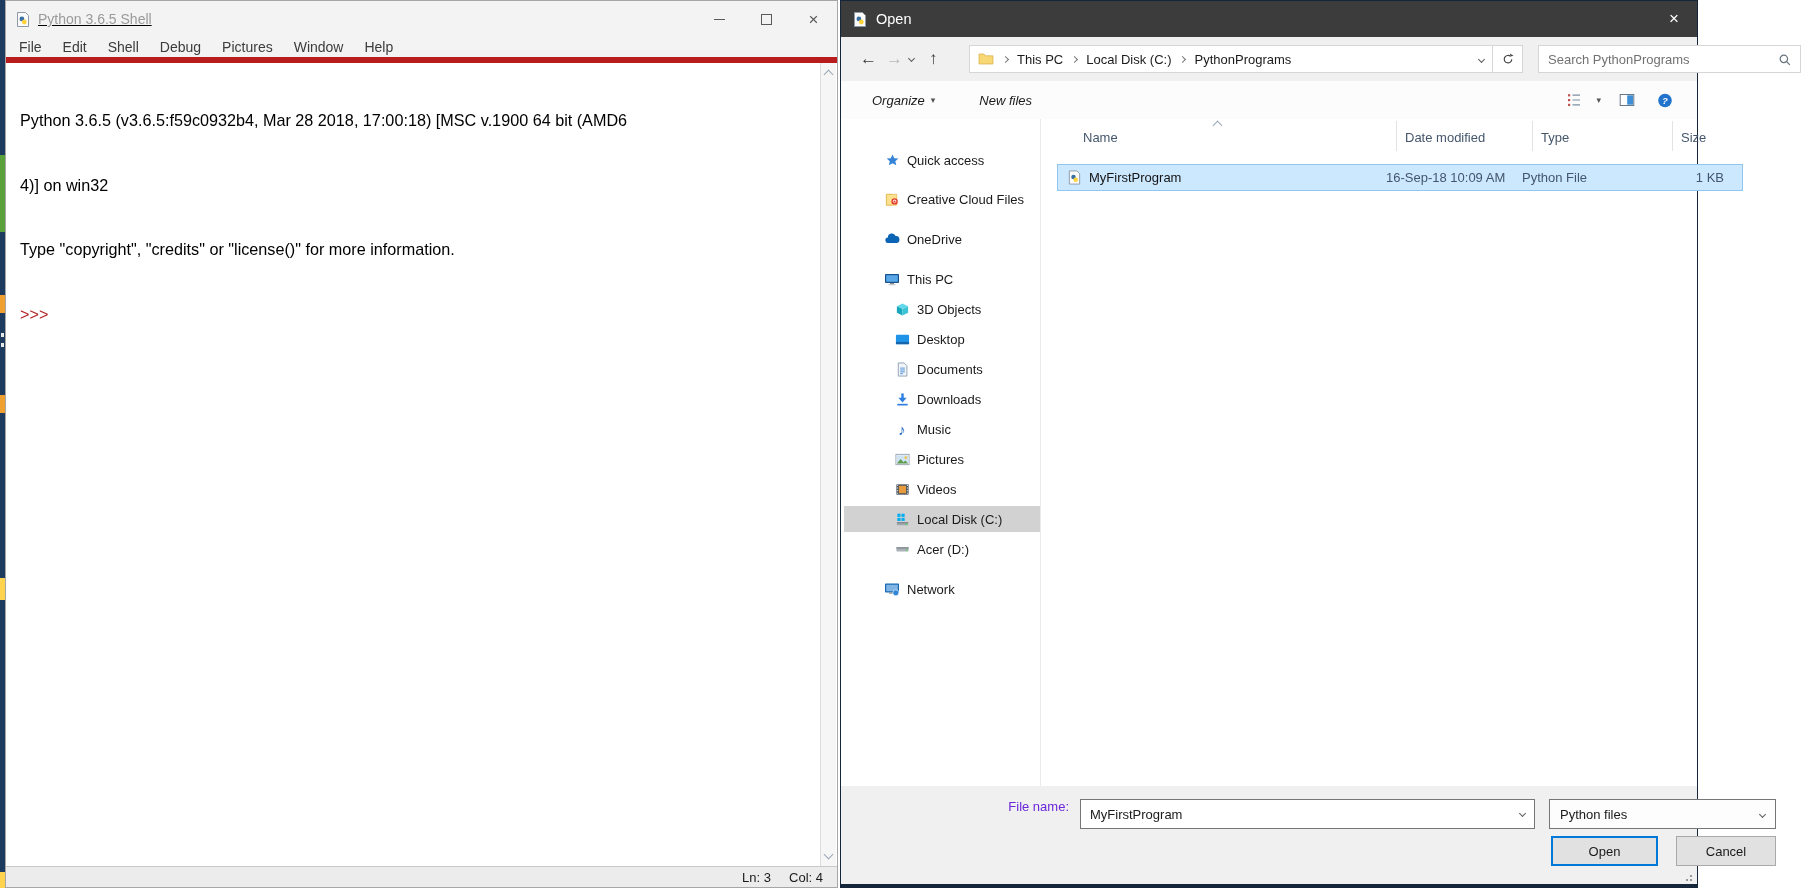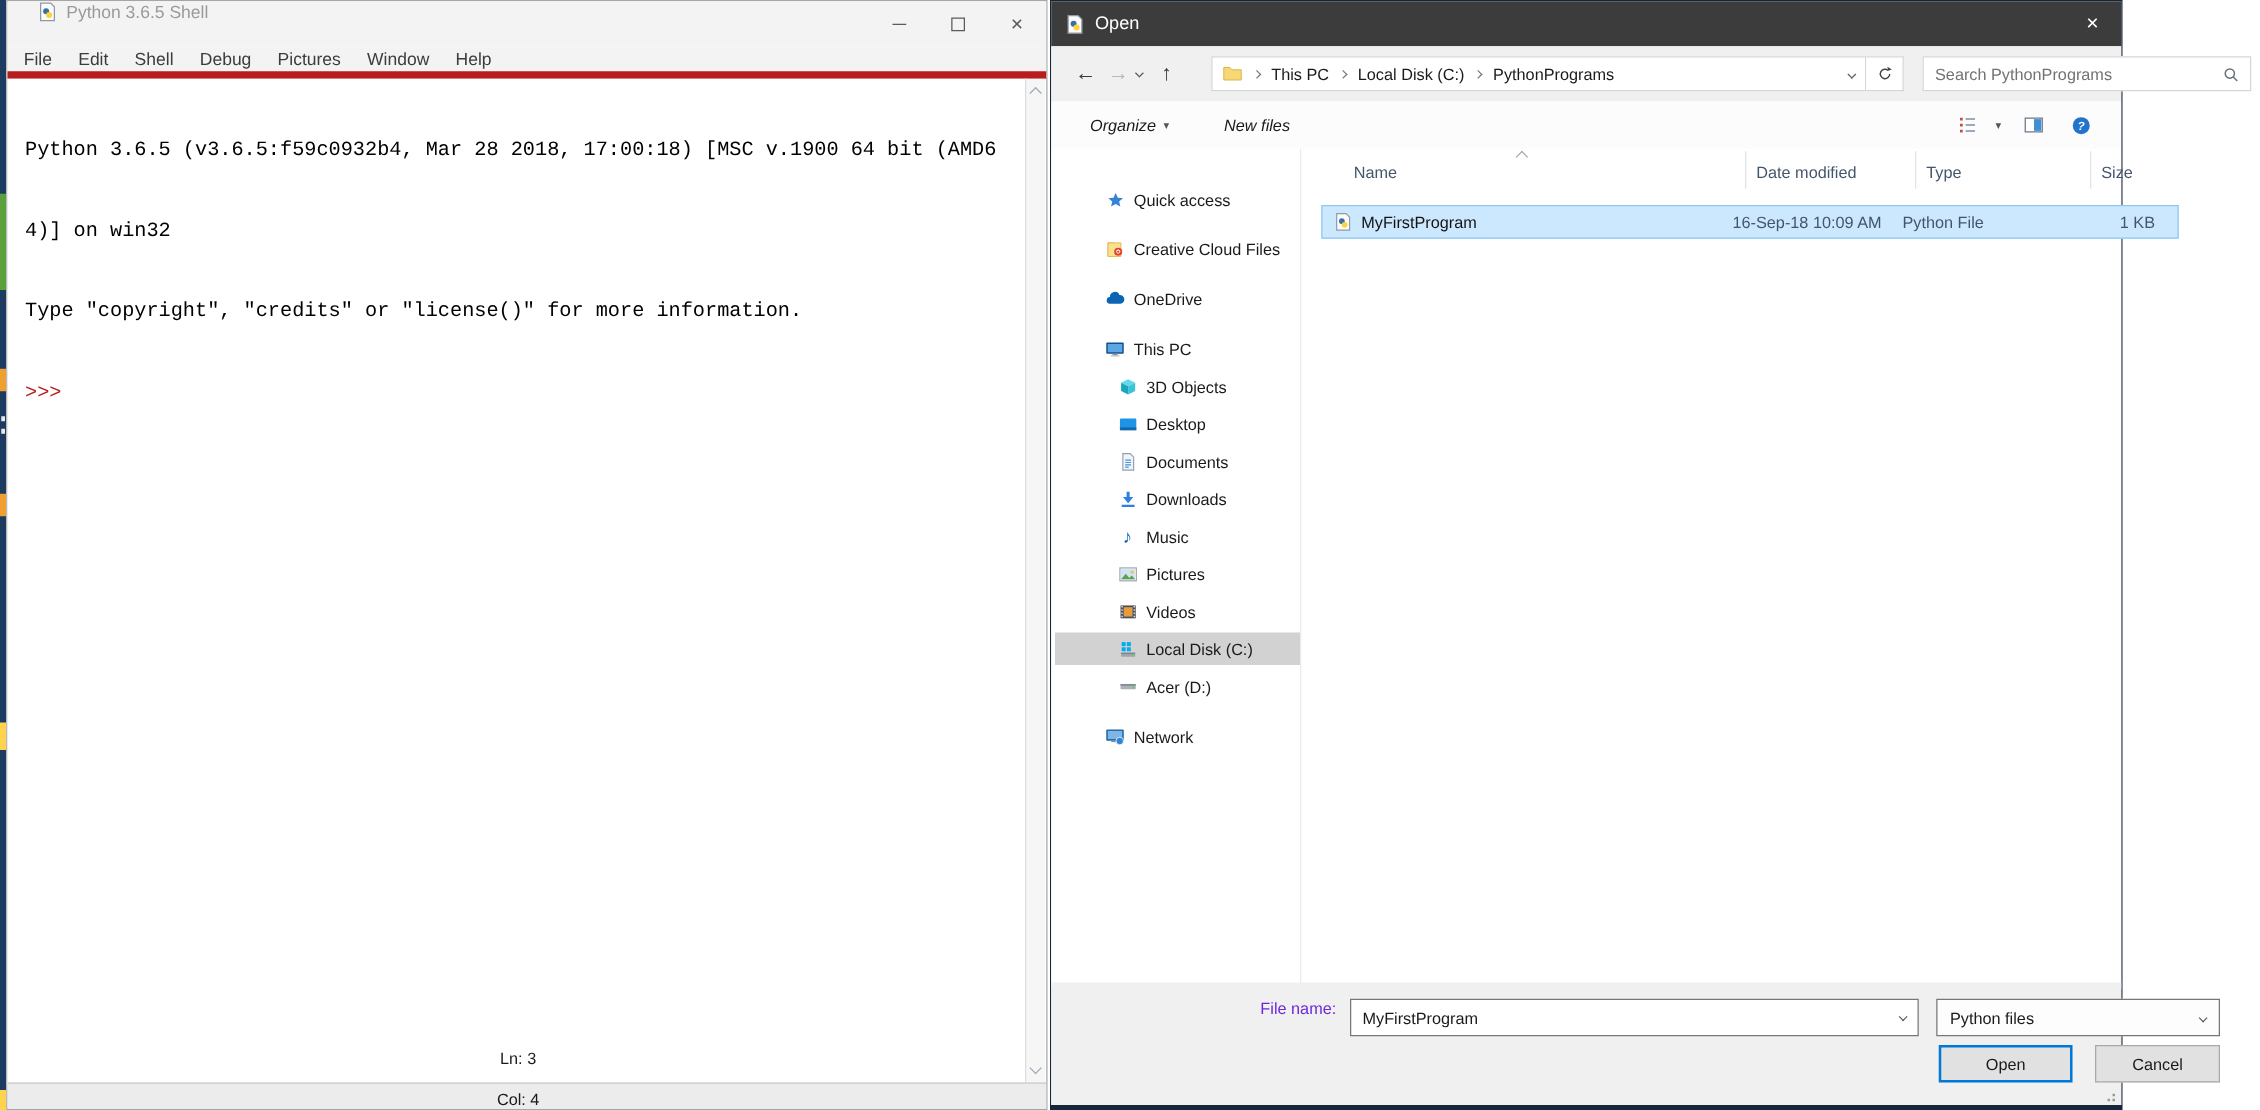--- a/index.html
+++ b/index.html
@@ -6,32 +6,32 @@
   body { font-family:"Liberation Sans","DejaVu Sans",sans-serif; background:#fff; }
   .screen { position:relative; width:1808px; height:888px; overflow:hidden; background:#fff; }
   .abs { position:absolute; }
 
   
   .strip { left:0; top:0; width:5px; height:888px; background:#1d3a5f; }
   .strip .seg { position:absolute; left:0; width:5px; }
 
   
   .idle { left:5px; top:0; width:833px; height:888px; background:#fff; border:1px solid #a6a6a6; }
-  .idle-title { position:absolute; left:0; top:0; right:0; height:36px; background:#f3f3f3; display:flex; align-items:flex-start; padding-left:24px; }
+  .idle-title { position:absolute; left:0; top:0; right:0; height:36px; background:#f3f3f3; display:flex; align-items:center; padding-left:9px;text-decoration:underline; }
   .idle-title .t { color:#9a9a9a; font-size:14px; margin-left:7px; }
   .winbtns { position:absolute; right:0; top:0; height:36px; display:flex; }
   .winbtn { width:47px; height:36px; display:flex; align-items:center; justify-content:center; color:#5a5a5a; }
   .minbar { width:11px; height:1px; background:#5a5a5a; }
   .maxbox { width:11px; height:11px; border:1px solid #5a5a5a; }
   .xglyph { font-size:17px; line-height:1; }
   .idle-menu { position:absolute; left:0; top:36px; right:0; height:26px; background:#f3f3f3; border-bottom:6px solid #b91c1c; display:flex; align-items:center; gap:21px; padding-left:13px; font-size:14px; color:#3c3c3c; }
-  .idle-text { position:absolute; left:0; top:62px; width:815px; height:805px; background:#fff; padding:4px 0 0 14px; font-family:Liberation Mono, monospace; font-size:16.2px; line-height:21.5px; color:#000; white-space:pre; }
+  .idle-text { position:absolute; left:0; top:62px; width:815px; height:805px; background:#fff; padding:4px 0 0 14px; font-family:Liberation Sans, sans-serif; font-size:16.2px; line-height:21.5px; color:#000; white-space:pre; }
   .prompt { color:#b22222; }
   .idle-scroll { position:absolute; right:1px; top:62px; width:16px; height:805px; background:#f6f6f6; border-left:1px solid #ddd; }
-  .idle-status { position:absolute; left:0; bottom:0; right:0; height:21px; background:#ececec; border-top:1px solid #c9c9c9; display:flex; justify-content:flex-end; align-items:center; gap:18px; padding-right:14px; font-size:13px; color:#1a1a1a;flex-direction:column; }
+  .idle-status { position:absolute; left:0; bottom:0; right:0; height:21px; background:#ececec; border-top:1px solid #c9c9c9; display:flex; justify-content:flex-end; align-items:center; gap:18px; padding-right:14px; font-size:13px; color:#1a1a1a; }
 
   
   .cv { display:inline-block; width:7px; height:7px; border-right:1.6px solid #5a5a5a; border-bottom:1.6px solid #5a5a5a; }
   .cv.down { transform:rotate(45deg); }
   .cv.up { transform:rotate(-135deg); }
   .cv.right { width:5px; height:5px; transform:rotate(-45deg); border-color:#777; }
   .cv.lite { border-color:#9aa7b5; }
   .cv.sm { width:5px; height:5px; }
 
   

